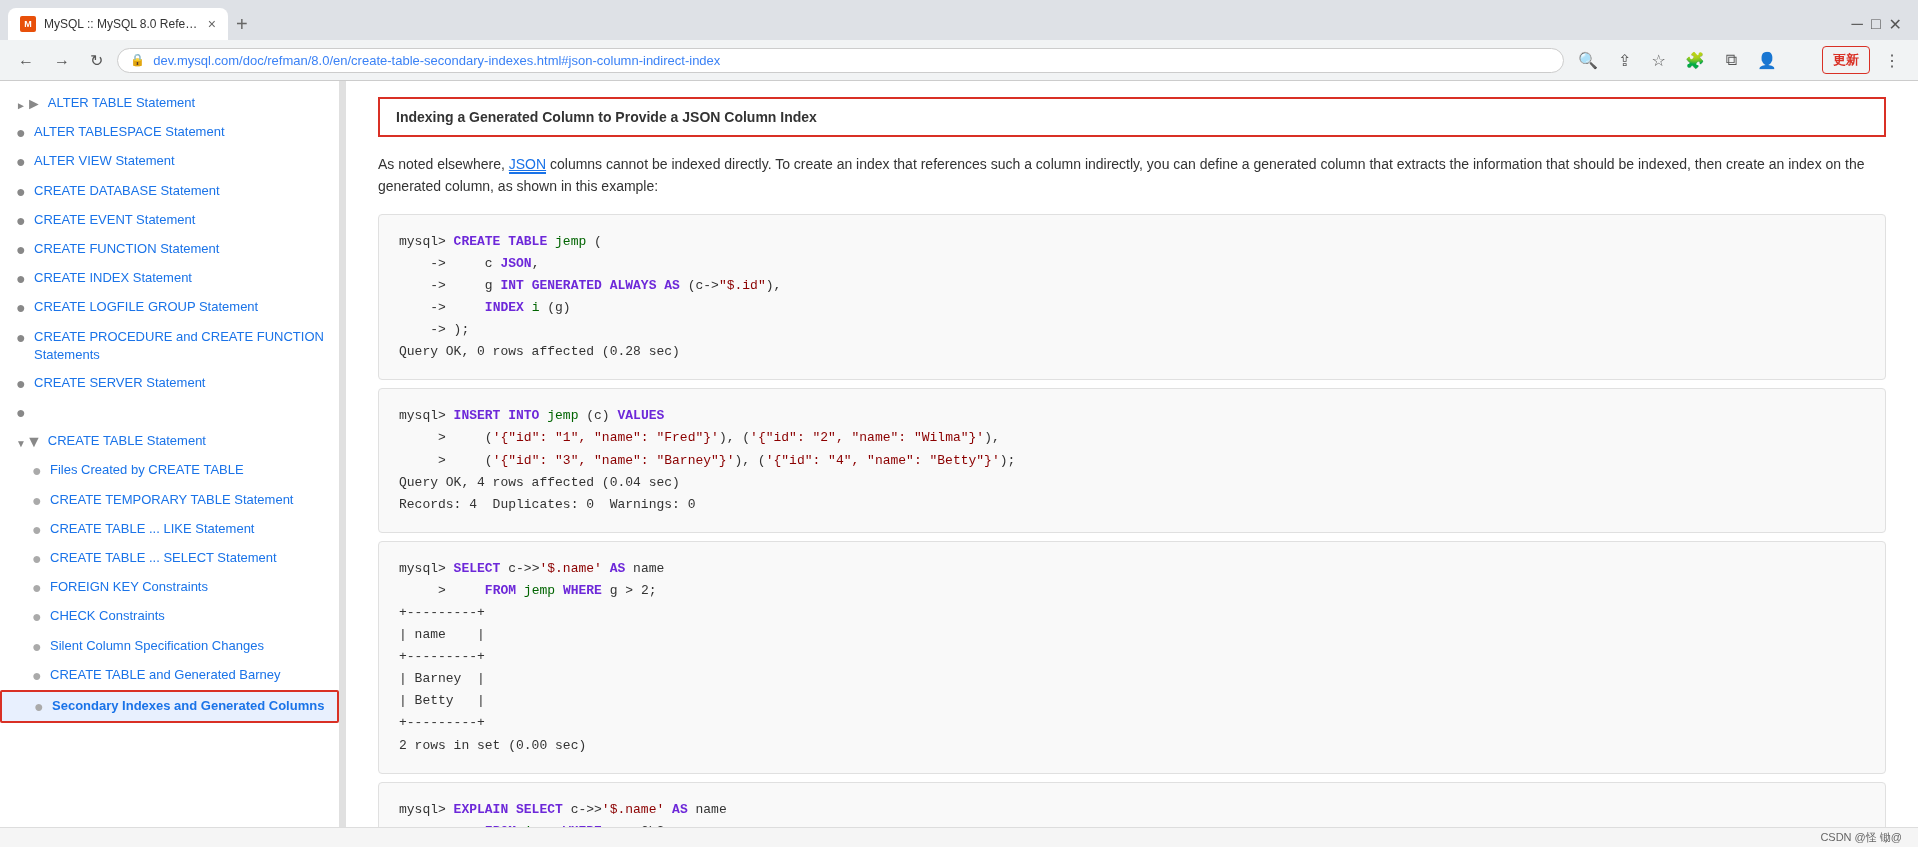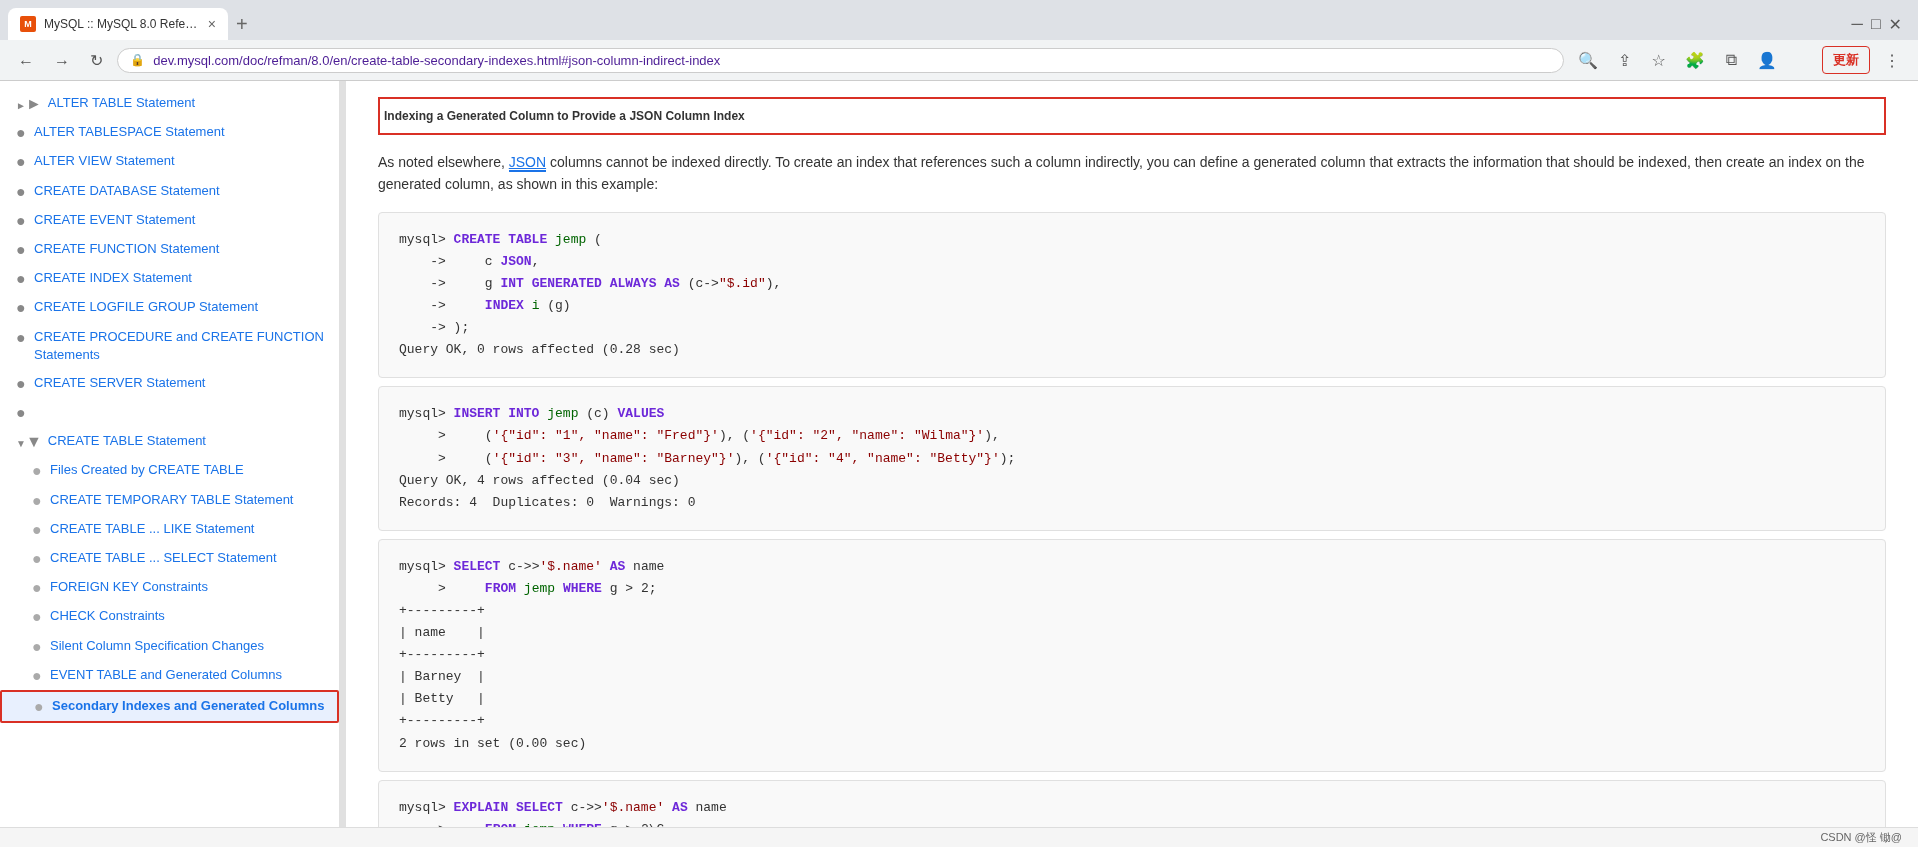--- a/index.html
+++ b/index.html
@@ -43,21 +43,21 @@
       display: flex;
       align-items: center;
       background: #fff;
       border: 1px solid #ccc;
       border-radius: 20px;
       padding: 4px 12px;
       gap: 8px;
       font-size: 13px;
     }
     .address-bar .lock-icon { color: #5f6368; font-size: 12px; }
-    .address-url { flex: 1; color: #4c1d95; font-size: 13px; }
+    .address-url { flex: 1; color: #3b82f6; font-size: 13px; }
     .browser-actions { display: flex; align-items: center; gap: 8px; }
     .browser-action-btn { background: none; border: none; font-size: 16px; cursor: pointer; color: #555; padding: 4px 6px; border-radius: 50%; }
     .update-btn {
       background: none;
       border: 1.5px solid #d93025;
       color: #d93025;
       border-radius: 4px;
       padding: 4px 10px;
       font-size: 13px;
       cursor: pointer;
@@ -116,23 +116,23 @@
       flex: 1;
       overflow-y: scroll;
       padding: 16px 32px;
       background: #fff;
     }
     .content::-webkit-scrollbar { width: 12px; }
     .content::-webkit-scrollbar-thumb { background: #bbb; border-radius: 6px; }
 
     .section-heading {
       border: 2px solid #d93025;
-      padding: 10px 4px;
+      padding: 10px 16px;
       margin-bottom: 16px;
-      font-size: 12px;
+      font-size: 14px;
       font-weight: bold;
       color: #333;
       display: inline-block;
       width: 100%;
     }
 
     .intro-text {
       font-size: 14px;
       color: #333;
       line-height: 1.6;
@@ -305,21 +305,21 @@
     <div class="sidebar-item" style="padding-left:32px;">
       <span class="bullet" style="color:#aaa;">●</span>
       <span class="item-label">CHECK Constraints</span>
     </div>
     <div class="sidebar-item" style="padding-left:32px;">
       <span class="bullet" style="color:#aaa;">●</span>
       <span class="item-label">Silent Column Specification Changes</span>
     </div>
     <div class="sidebar-item" style="padding-left:32px;">
       <span class="bullet" style="color:#aaa;">●</span>
-      <span class="item-label">EVENT TABLE and Generated Columns</span>
+      <span class="item-label">CREATE TABLE and Generated Barney</span>
     </div>
     <div class="sidebar-item active" style="padding-left:32px;">
       <span class="bullet" style="color:#aaa;">●</span>
       <span class="item-label">Secondary Indexes and Generated Columns</span>
     </div>
   </div>
 
   <div class="resize-handle"></div>
 
   <div class="content">

